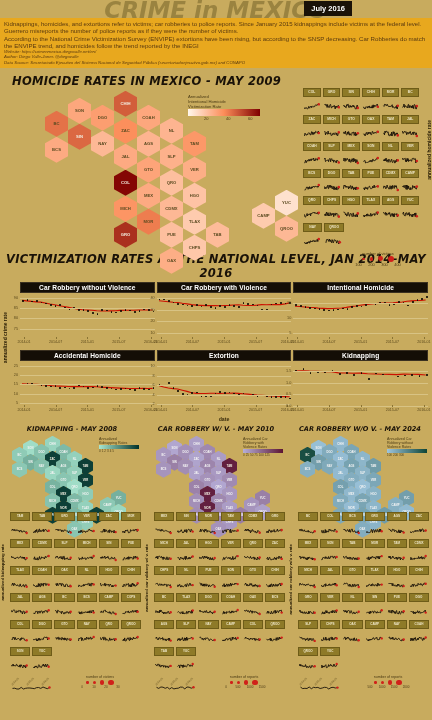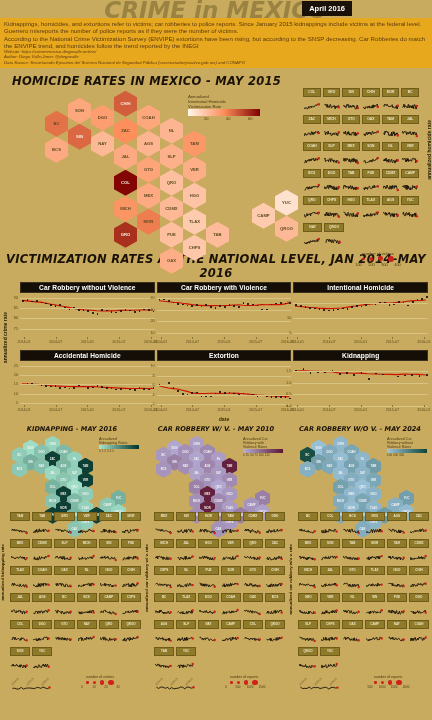--- a/index.html
+++ b/index.html
@@ -85,31 +85,31 @@
   .spark-plot { position:relative; margin:0 1px; }
   .dotlegend { font-size:4px; color:#4a3a14; text-align:center; }
   .dotrow { display:flex; align-items:center; justify-content:center; gap:5px; }
   .dot { border-radius:50%; background:#d0211a; }
 </style>
 </head>
 <body>
 
 <div class="header">
   <div class="title">CRIME in MEXICO</div>
-  <div class="date-badge">April 2016</div>
+  <div class="date-badge">July 2016</div>
 </div>
 <div class="notes">
   <div>Kidnappings, homicides, and extortions refer to victims; car robberies to police reports. Since January 2015 kidnappings include victims at the federal level. Guerrero misreports the number of police reports as if they were the number of victims.</div>
   <div>According to the National Crime Victimization Survey (ENVIPE) extortions have been rising, but according to the SNSP decreasing. Car Robberies do match the ENVIPE trend, and homicides follow the trend reported by the INEGI</div>
   <div class="src">Website: https://crimenmexico.diegovalle.net/en/</div>
   <div class="src">Author: Diego Valle-Jones @diegovalle</div>
   <div class="src">Data Source: Secretariado Ejecutivo del Sistema Nacional de Seguridad Pública (secretariadoejecutivo.gob.mx) and CONAPO</div>
 </div>
 
-<div class="sec-title sec1">HOMICIDE RATES IN MEXICO - MAY 2015</div>
+<div class="sec-title sec1">HOMICIDE RATES IN MEXICO - MAY 2009</div>
 
 <div style="position:relative; height:158px;">
   <div class="hexmap" id="homicide-map" style="position:absolute; left:0; top:-4px; width:300px; height:158px;">
       <div class="hex" style="left: 68px; top: 12px; background: rgb(253, 167, 125);">
         <span>SON</span>
       </div>
       <div class="hex dark" style="left: 114px; top: 5px; background: rgb(210, 94, 59);">
         <span>CHIH</span>
       </div>
       <div class="hex" style="left: 45px; top: 25px; background: rgb(228, 114, 72);">
@@ -771,21 +771,21 @@
           <div class="xtickmark" style="left: 97%;"></div>
           <div class="xtick" style="left: 97%;">2016-01</div>
         </div>
       </div>
     </div>
   <div class="axis-label" style="text-align:center; margin-top:1px;">date</div>
 </div>
 
 <div style="display:flex; margin-top:3px;" id="section3">
     <div style="flex: 1 1 0%; position: relative; padding: 0px 1px;">
-      <div class="map-title">KIDNAPPING - MAY 2016</div>
+      <div class="map-title">KIDNAPPING - MAY 2008</div>
       <div style="position: relative; height: 78px;">
         <div class="hex small" style="background: rgb(160, 221, 199); left: 22px; top: 6px; color: rgb(244, 244, 244);">
           <span>SON</span>
         </div>
         <div class="hex small" style="background: rgb(151, 212, 191); left: 44px; top: 2px; color: rgb(244, 244, 244);">
           <span>CHIH</span>
         </div>
         <div class="hex small" style="background: rgb(143, 203, 182); left: 11px; top: 13px; color: rgb(244, 244, 244);">
           <span>BC</span>
         </div>

